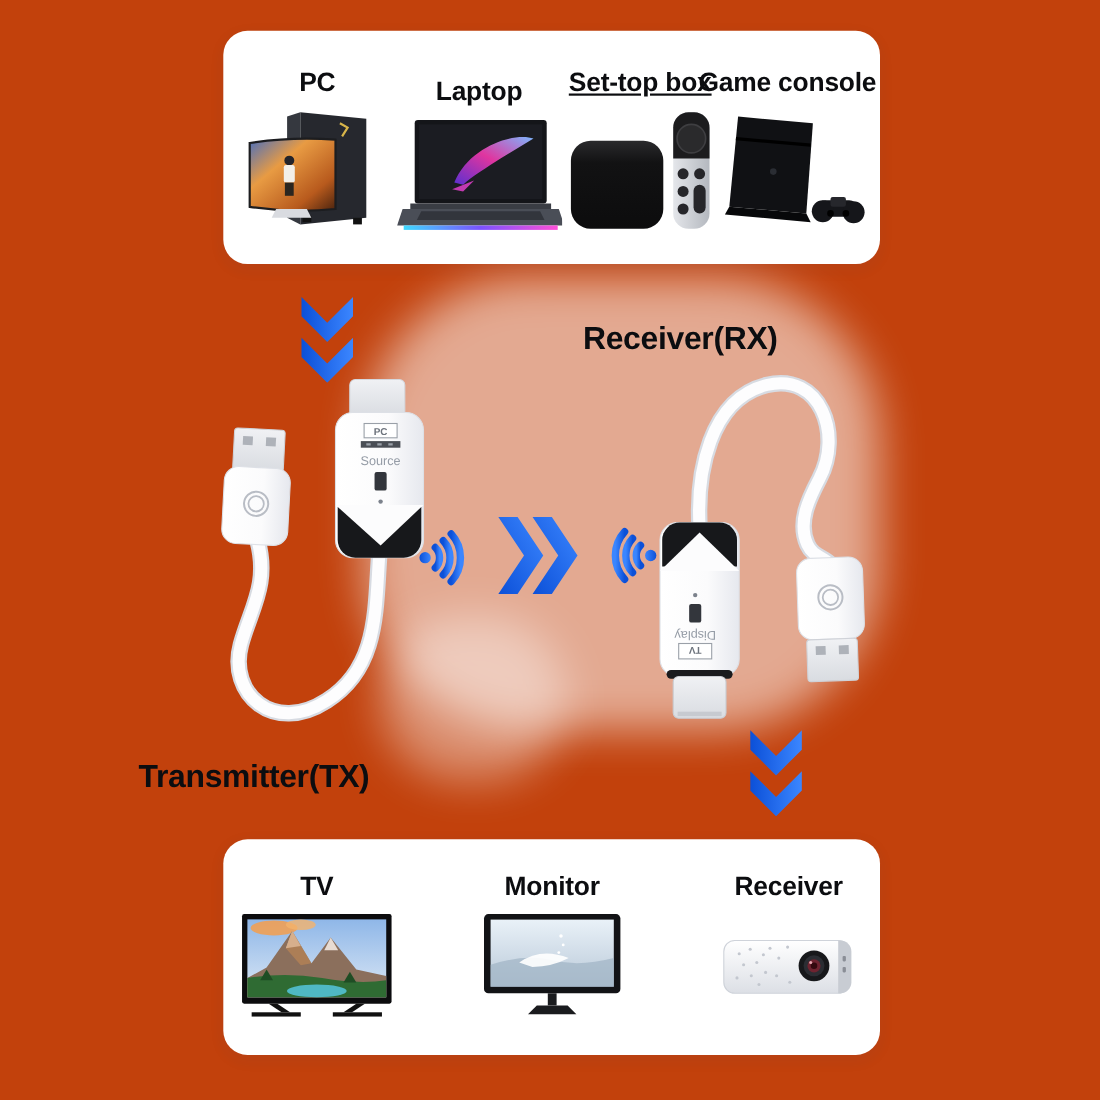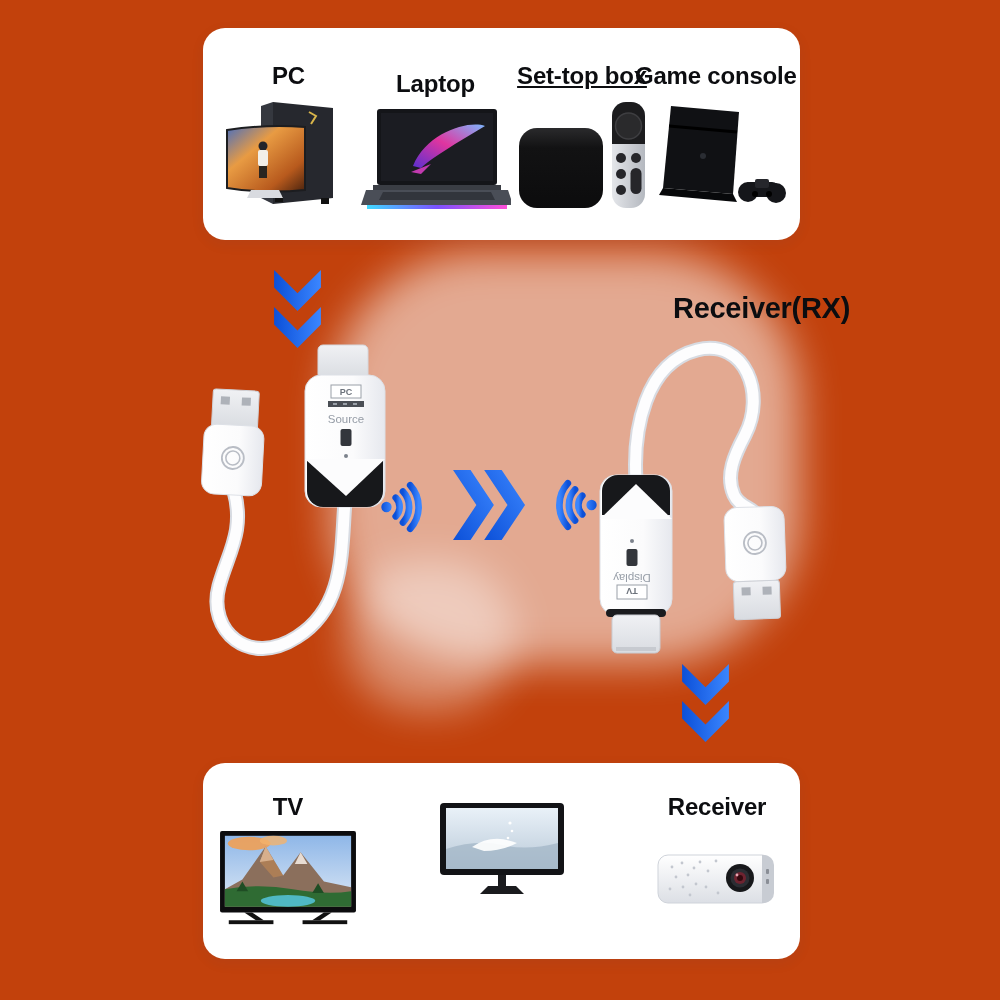--- a/index.html
+++ b/index.html
@@ -10,21 +10,21 @@
   }
   .blob{position:absolute;background:rgba(255,255,255,0.55);filter:blur(20px);}
   .card{
     position:absolute;background:#ffffff;border-radius:22px;
     box-shadow:0 4px 14px rgba(40,70,130,0.07);
   }
   .item{position:absolute;text-align:center;}
   .item .lbl{font-size:24px;font-weight:700;letter-spacing:-0.2px;white-space:nowrap;}
   .item svg{display:block;margin:8px auto 0 auto;}
   .flow-label{
-    position:absolute;text-align:right;font-size:29px;font-weight:700;
+    position:absolute;text-align:left;font-size:29px;font-weight:700;
     letter-spacing:-0.3px;white-space:nowrap;
   }
   .abs{position:absolute;}
   .mirror{transform:scaleX(-1);}
 </style>
 </head>
 <body>
 
 <div class="stage">
 
@@ -251,20 +251,21 @@
       <rect x="33.5" y="214" width="11" height="17" rx="2" fill="#33363c"></rect>
       <text x="39" y="247" transform="rotate(180 39 243)" font-size="11.5" fill="#959ca6" text-anchor="middle" font-family="Liberation Sans, sans-serif">Display</text>
       <rect x="24" y="250" width="30" height="14" fill="#ffffff" stroke="#9aa0a8"></rect>
       <text x="39" y="261" transform="rotate(180 39 257)" font-size="9" font-weight="bold" fill="#6d737c" text-anchor="middle" font-family="Liberation Sans, sans-serif">TV</text>
       <rect x="13" y="274" width="60" height="8" rx="4" fill="#1a1b1e"></rect>
       <rect x="19" y="280" width="48" height="38" rx="5" fill="url(#rmetal)" stroke="#c9ccd2"></rect>
       <rect x="23" y="312" width="40" height="4" fill="#c7cad0"></rect>
     </g>
   </svg>
 
+  <div class="flow-label" style="left:126px;top:690px;width:320px;">Transmitter(TX)</div>
 
   <svg class="abs" style="left:681px;top:662px;" width="49" height="80" viewBox="0 0 50 82">
     <defs>
         <linearGradient id="chv3" x1="0" y1="0" x2="1" y2="0">
       <stop offset="0" stop-color="#0c50d8"></stop>
           <stop offset="1" stop-color="#3b86ff"></stop>
     </linearGradient>
       </defs>
     <polygon points="1,2 1,20 25,44 49,20 49,2 25,26" fill="url(#chv3)"></polygon>
     <polygon points="1,40 1,58 25,82 49,58 49,40 25,64" fill="url(#chv3)"></polygon>
@@ -294,20 +295,21 @@
         <polygon points="100,66 106,56 112,66" fill="#1f4d24"></polygon>
         <ellipse cx="75" cy="74" rx="28" ry="6" fill="#4fb8c4"></ellipse>
         <rect x="14" y="94" width="46" height="4" fill="#111"></rect>
         <polygon points="30,86 38,86 50,94 42,94" fill="#111"></polygon>
         <rect x="90" y="94" width="46" height="4" fill="#111"></rect>
         <polygon points="112,86 120,86 108,94 100,94" fill="#111"></polygon>
       </svg>
     </div>
 
     <div class="item" style="left:224px;top:30px;width:150px;">
+      <div class="lbl">Monitor</div>
       <svg width="140" height="98" viewBox="0 0 140 98">
         <defs>
           <linearGradient id="water" x1="0" y1="0" x2="0" y2="1">
             <stop offset="0" stop-color="#e9f1f8"></stop>
               <stop offset="1" stop-color="#b9c9d8"></stop>
           </linearGradient>
         </defs>
         <rect x="8" y="2" width="124" height="72" rx="4" fill="#121316"></rect>
         <rect x="14" y="7" width="112" height="61" fill="url(#water)"></rect>
         <path d="M14,48 Q45,38 70,44 T126,42 L126,68 L14,68 Z" fill="#9fb3c4" opacity="0.7"></path>

